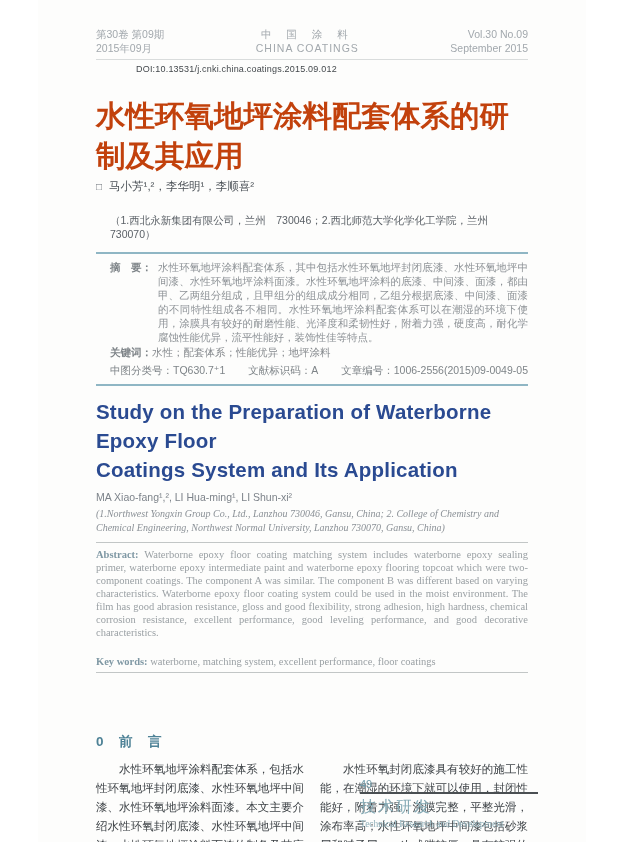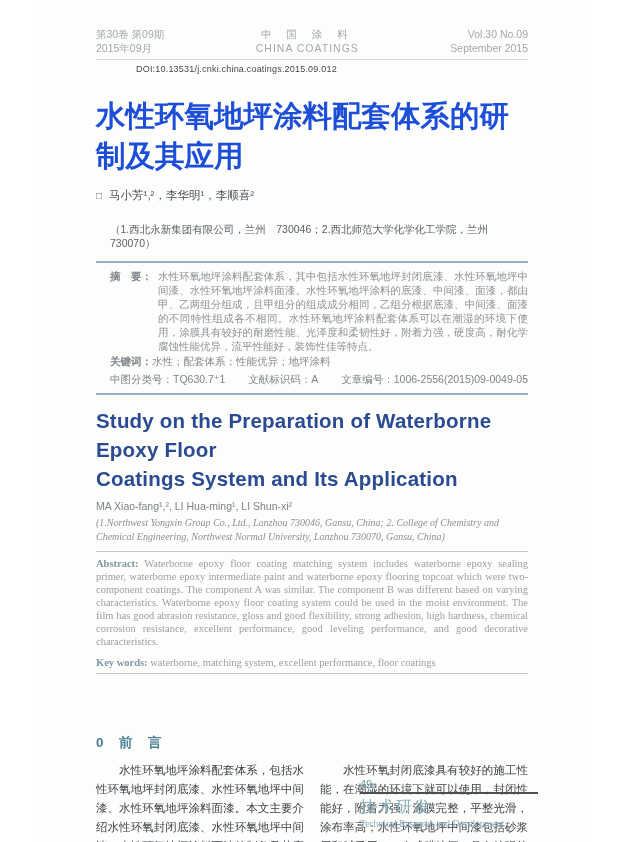--- a/index.html
+++ b/index.html
@@ -16,22 +16,22 @@
   .jheader .col { white-space:nowrap; }
   .jheader .c-left { text-align:left; }
   .jheader .c-center { text-align:center; letter-spacing:1px; }
   .jheader .c-center .cn { letter-spacing:6px; }
   .jheader .c-right { text-align:right; }
   .rule-hair { height:1px; background:#d9dcdc; margin-top:4px; }
   .doi { margin-top:4px; font-size:9px; color:#43484c; letter-spacing:.2px;padding-left:40px; }
 
   
   .title-cn { margin-top:22px; font-size:29.5px; line-height:40px; font-weight:bold;
-              color:#1d4ed8; font-family:"DejaVu Sans","Liberation Sans",sans-serif; max-width:508px; }
-  .authors-cn { margin-top:12px; font-size:11.5px; color:#4b5157; }
+              color:#c2410c; font-family:"DejaVu Sans","Liberation Sans",sans-serif; max-width:508px; }
+  .authors-cn { margin-top:3px; font-size:11.5px; color:#4b5157; }
   .authors-cn .marker { display:inline-block; margin-right:7px; color:#6a7077; font-size:10px; }
   .affil-cn { margin-top:20px; padding-left:14px; font-size:10.5px; color:#5b6167; }
 
   .rule-teal { height:2px; background:#8fb6c4; margin-top:10px; }
 
   
   .abs-cn { display:flex; margin-top:6px; padding-left:14px; font-size:10.5px;
             line-height:14px; color:#8d9296; }
   .abs-cn .label { flex:0 0 48px; color:#7e8488; font-weight:bold; }
   .abs-cn .text { flex:1; text-align:justify; }
@@ -44,21 +44,21 @@
   
   .title-en { margin-top:11px; font-size:20.5px; line-height:29px; font-weight:bold;
               color:#2a4a91; letter-spacing:.2px; }
   .authors-en { margin-top:7px; font-size:10.5px; color:#7d838a; }
   .affil-en { margin-top:4px; font-size:10px; line-height:13.5px; color:#8a9096;
               font-style:italic; font-family:"Liberation Serif","DejaVu Serif",serif; }
   .rule-gray { height:1px; background:#c2c6c6; margin-top:8px; }
   .abs-en { margin-top:5px; font-size:10.5px; line-height:13px; color:#9aa0a4;
             text-align:justify; font-family:"Liberation Serif","DejaVu Serif",serif; }
   .abs-en .label, .kw-en .label { font-weight:bold; color:#7f98a4; }
-  .kw-en { margin-top:8px; font-size:10.5px; line-height:13px; color:#9aa0a4;
+  .kw-en { margin-top:16px; font-size:10.5px; line-height:13px; color:#9aa0a4;
            font-family:"Liberation Serif","DejaVu Serif",serif; }
   .rule-gray2 { height:1px; background:#c2c6c6; margin-top:4px; }
 
   
   .body-cols { display:flex; gap:16px; margin-top:60px; }
   .col-half { width:246px; }
   .sec-heading { font-size:13.5px; font-weight:bold; color:#4e8296; letter-spacing:1px;
                  margin-bottom:9px; }
   .para { font-size:11.5px; line-height:19px; color:#3e4347; text-align:justify;
           text-indent:2em; }

